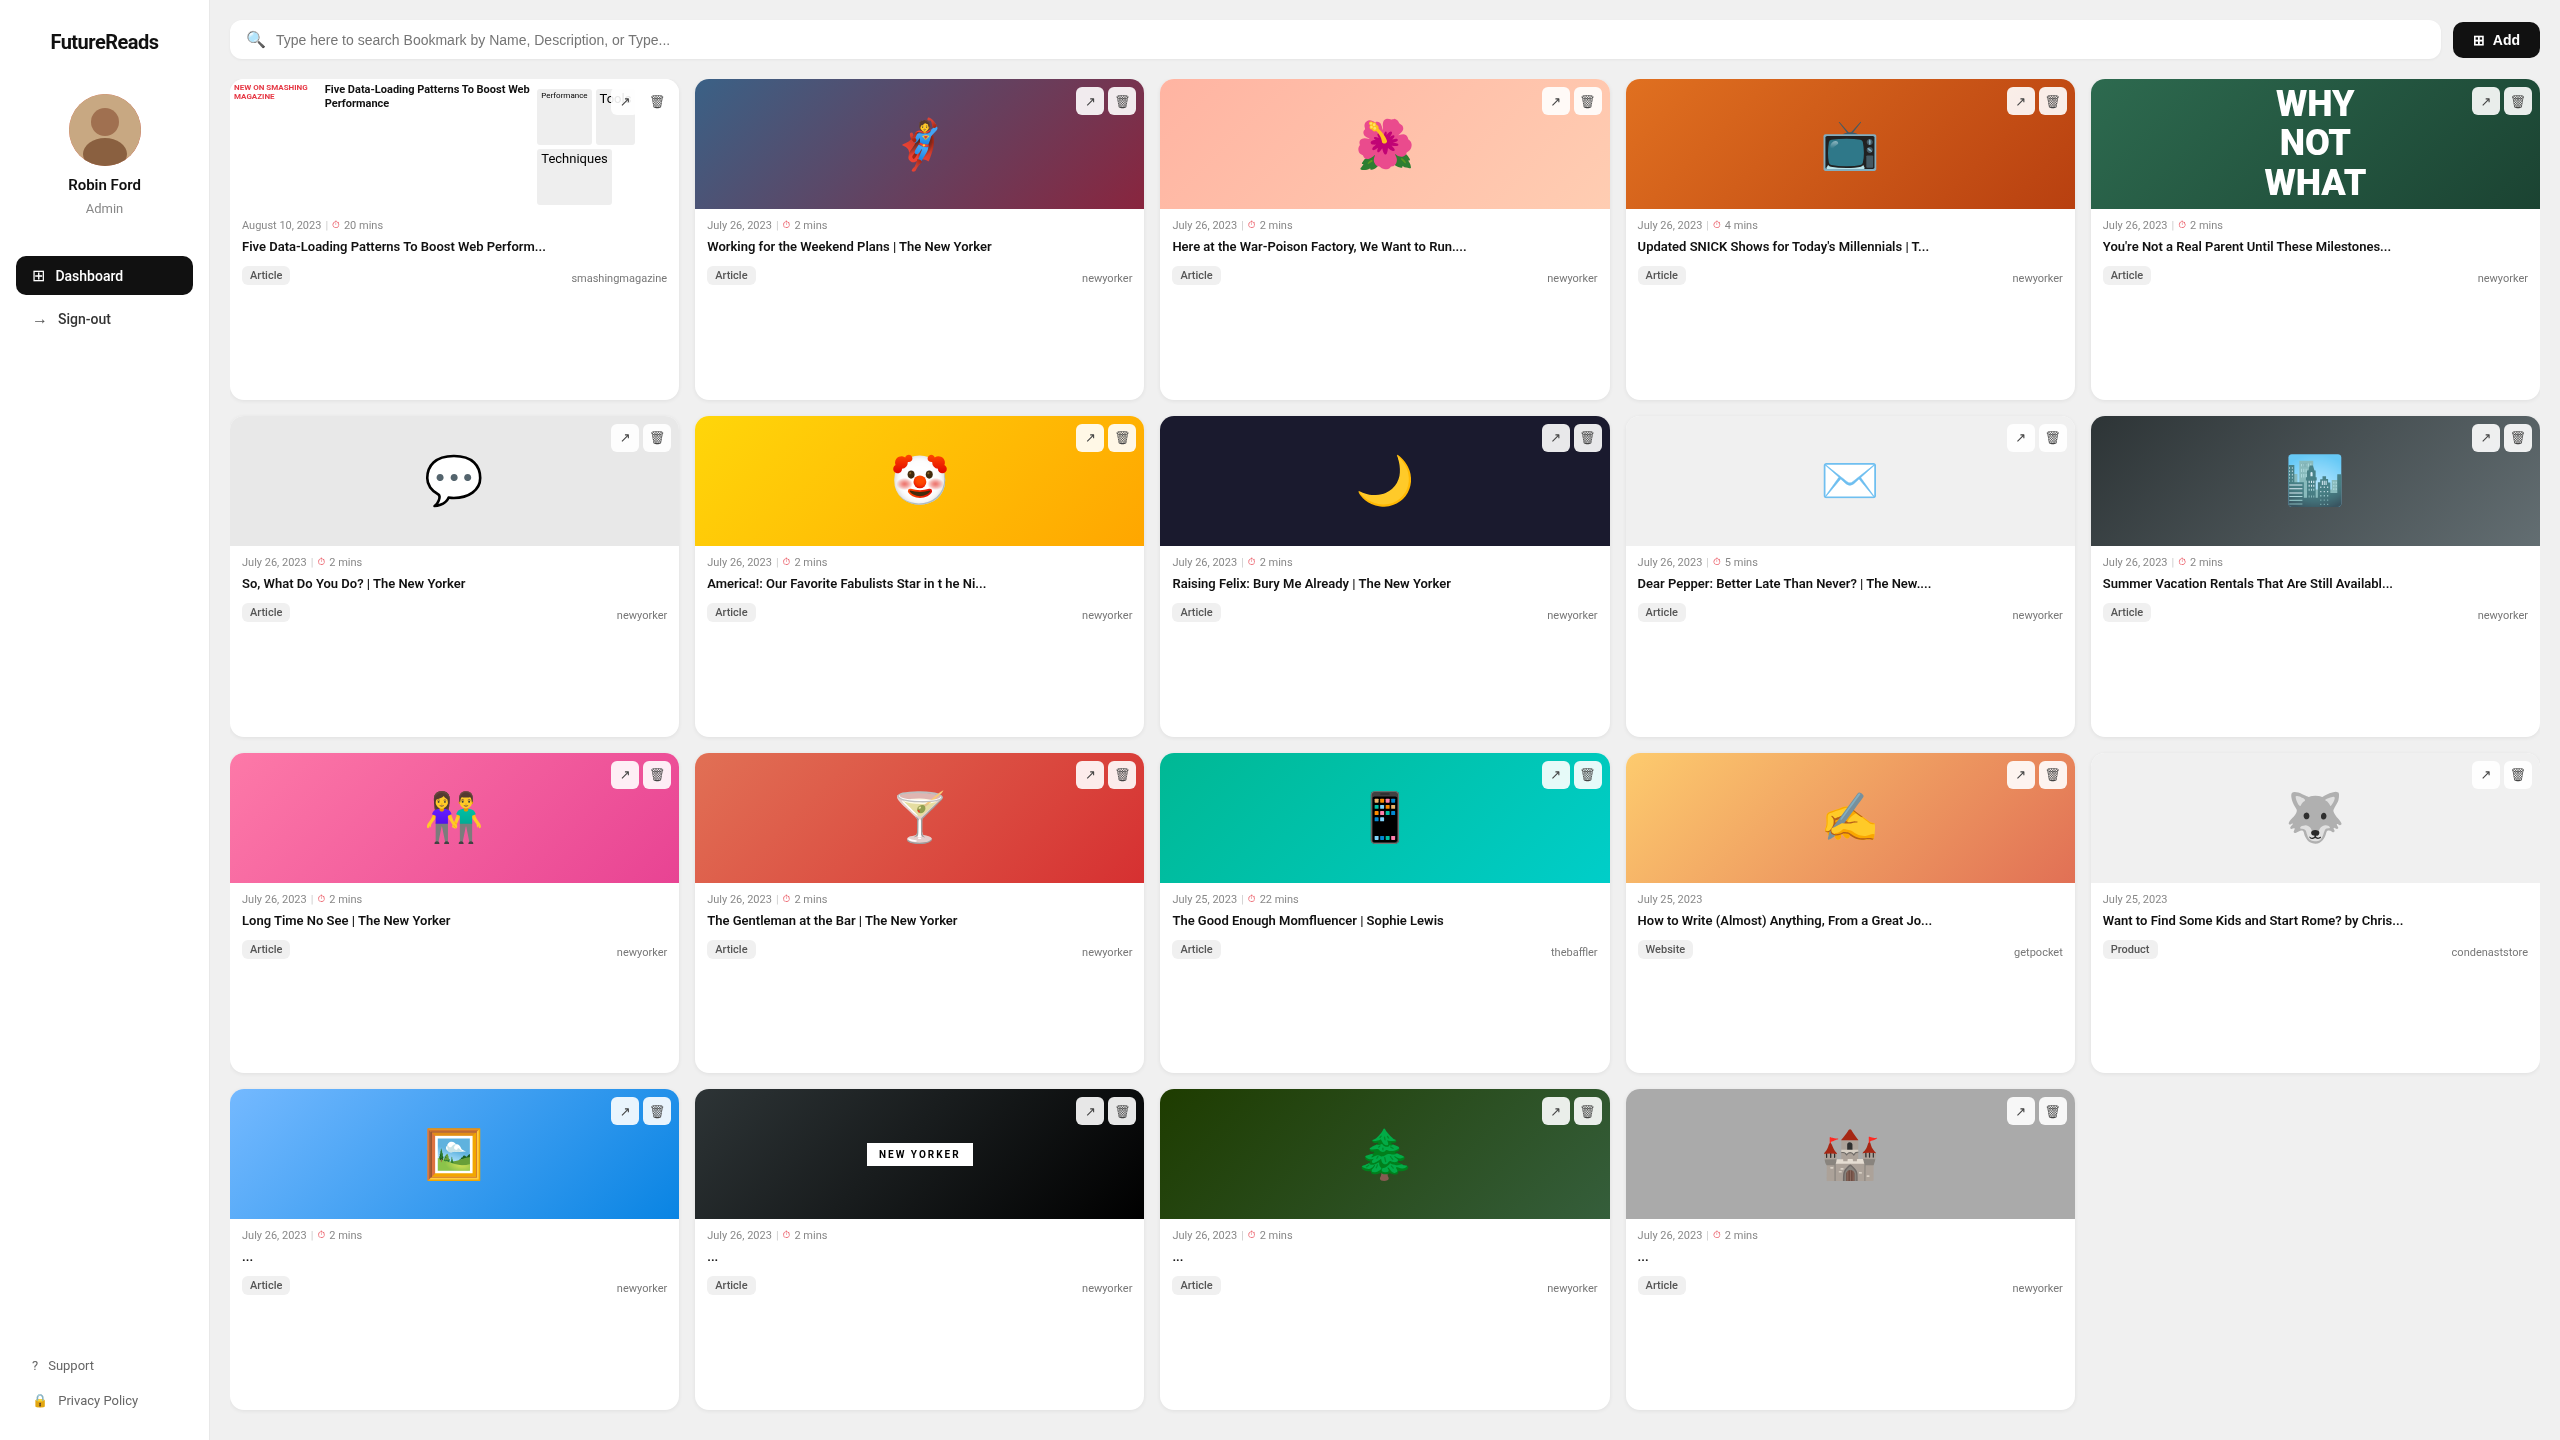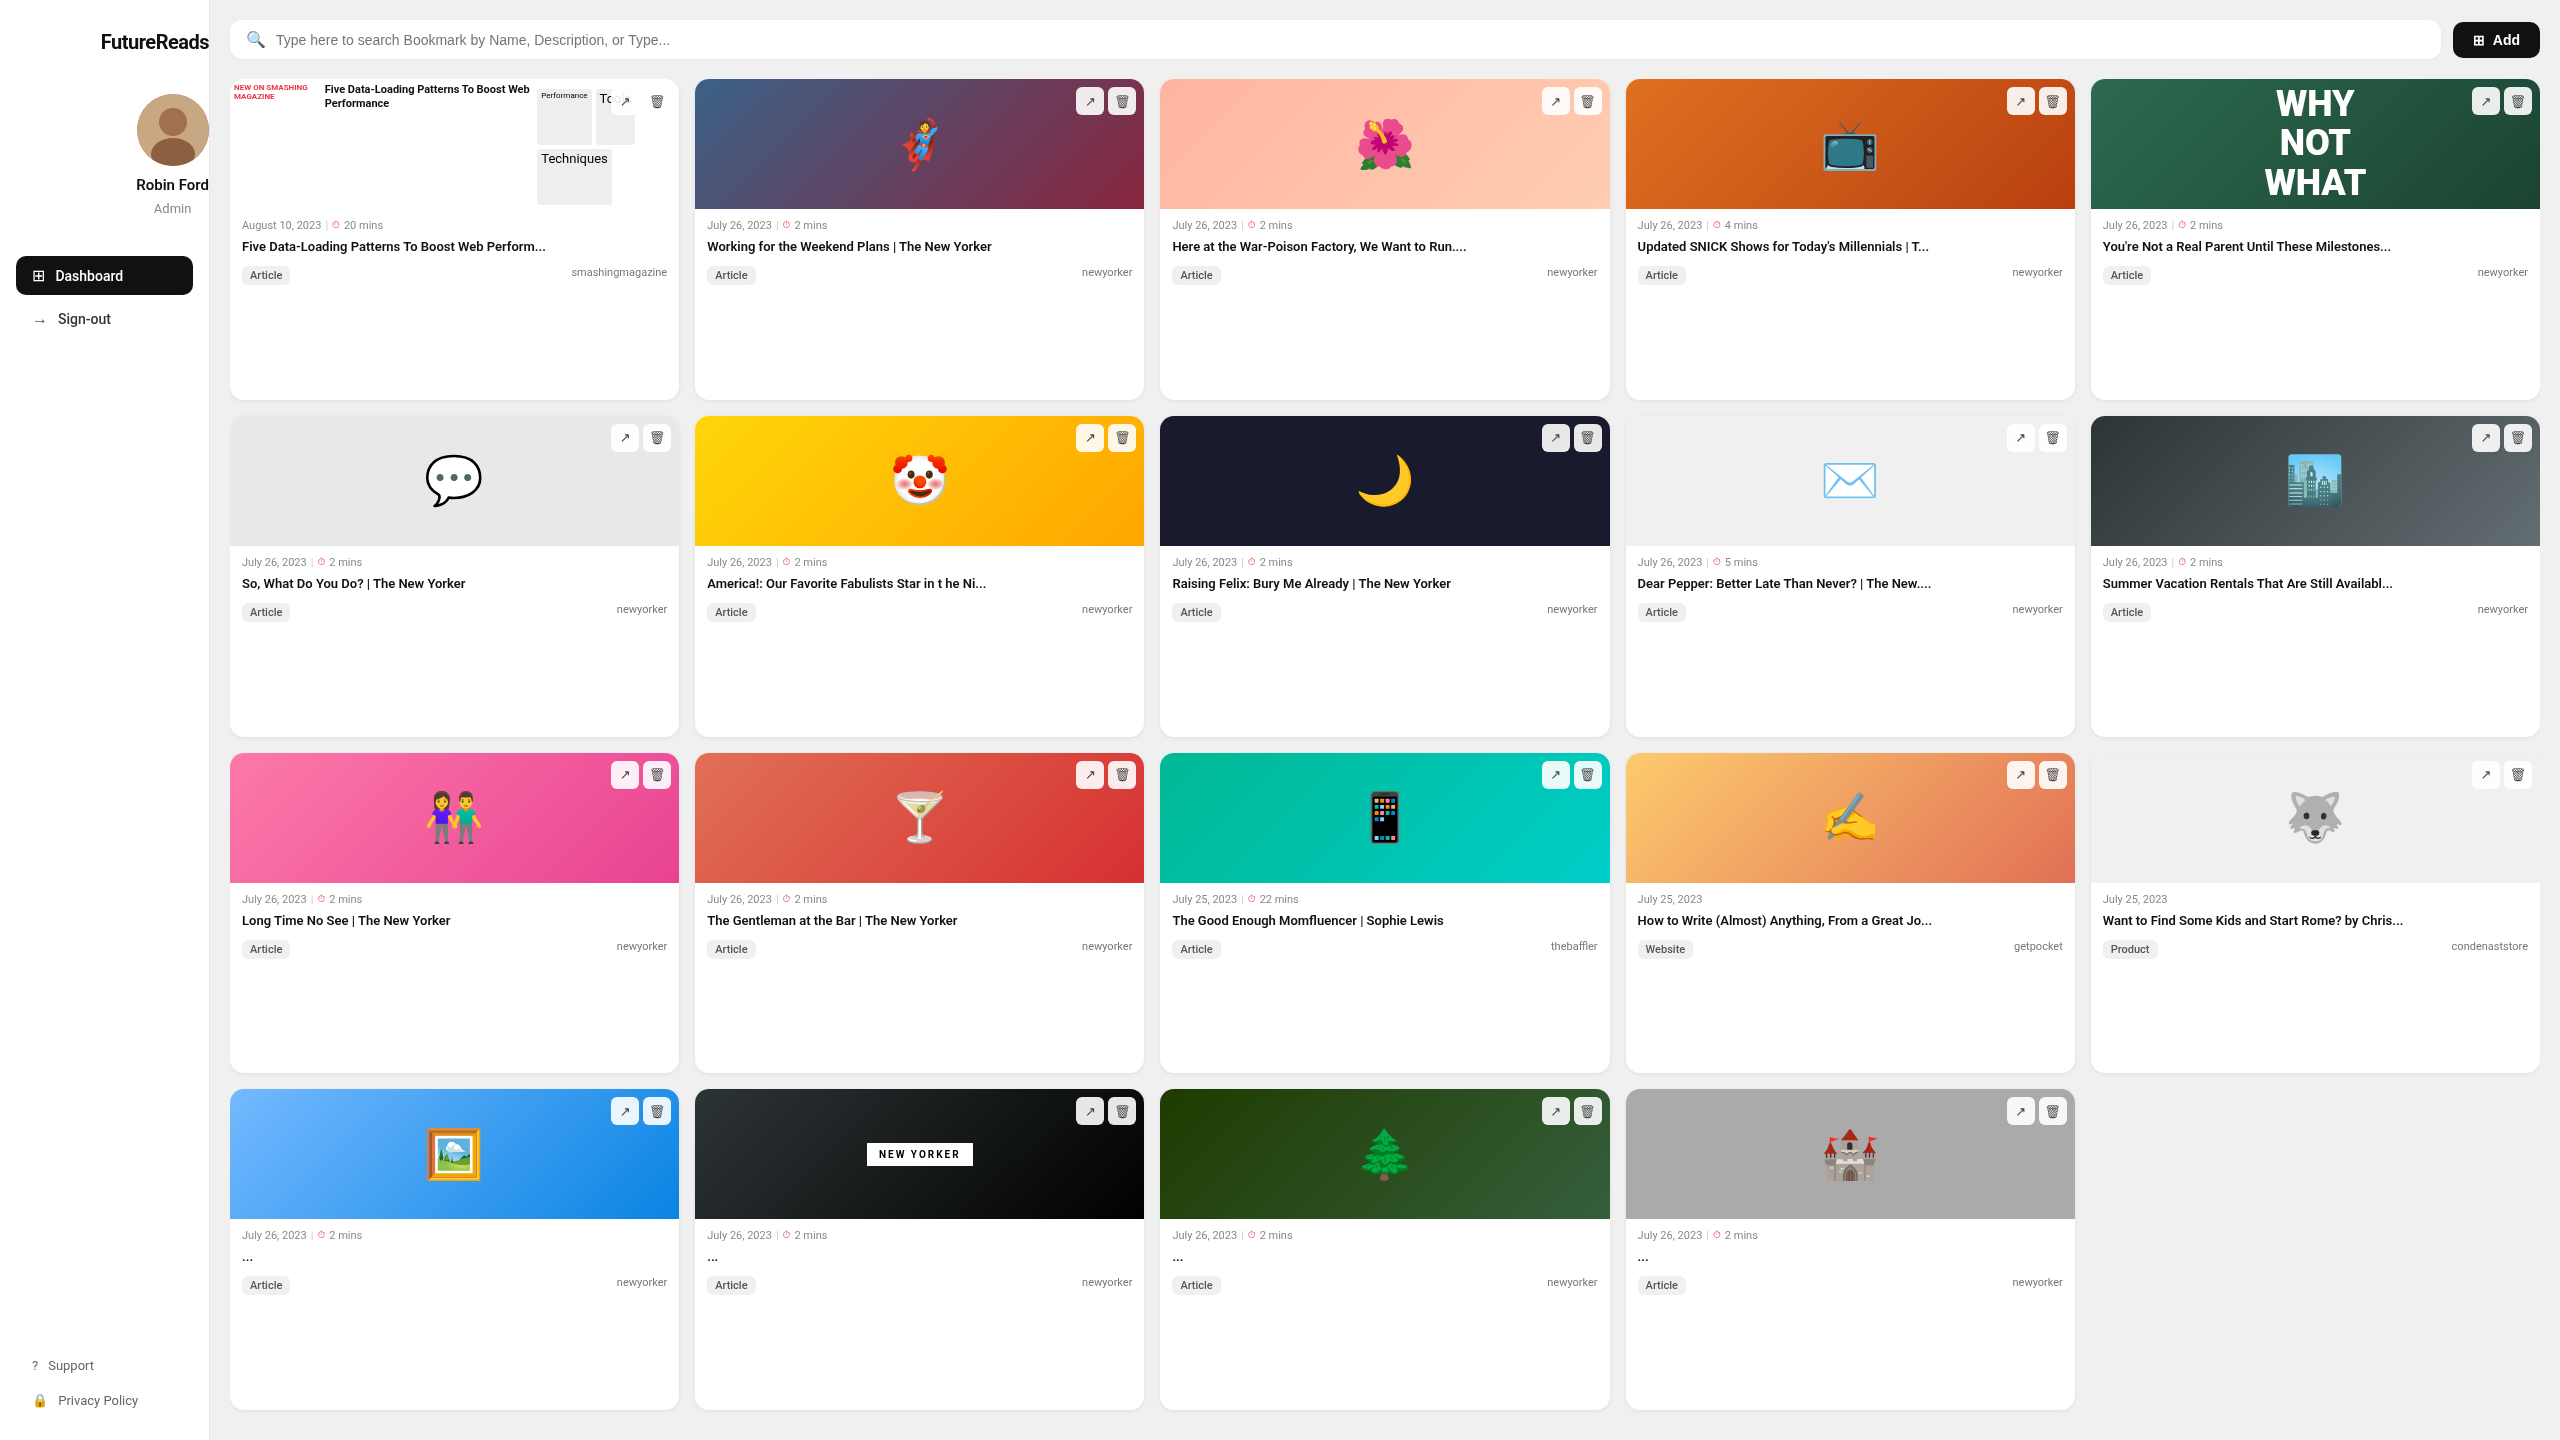--- a/index.html
+++ b/index.html
@@ -5,21 +5,21 @@
     * { box-sizing: border-box; margin: 0; padding: 0; }
     body { font-family: -apple-system, BlinkMacSystemFont, 'Segoe UI', Roboto, sans-serif; background: #f0f0f0; display: flex; height: 100vh; overflow: hidden; }
 
     
     .sidebar {
       width: 210px;
       min-width: 210px;
       background: #fff;
       display: flex;
       flex-direction: column;
-      align-items: flex-end;
+      align-items: center;
       padding: 30px 0 20px;
       border-right: 1px solid #e8e8e8;
       height: 100vh;
       overflow: hidden;
     }
     .logo {
       font-size: 20px;
       font-weight: 700;
       color: #111;
       margin-bottom: 40px;
@@ -196,21 +196,21 @@
       color: #111;
       line-height: 1.4;
       margin-bottom: 10px;
       display: -webkit-box;
       -webkit-line-clamp: 2;
       -webkit-box-orient: vertical;
       overflow: hidden;
     }
     .card-footer {
       display: flex;
-      align-items: flex-start;
+      align-items: flex-end;
       justify-content: space-between;
     }
     .tag {
       background: #f0f0f0;
       border-radius: 6px;
       padding: 3px 8px;
       font-size: 11px;
       color: #555;
       font-weight: 500;
     }

